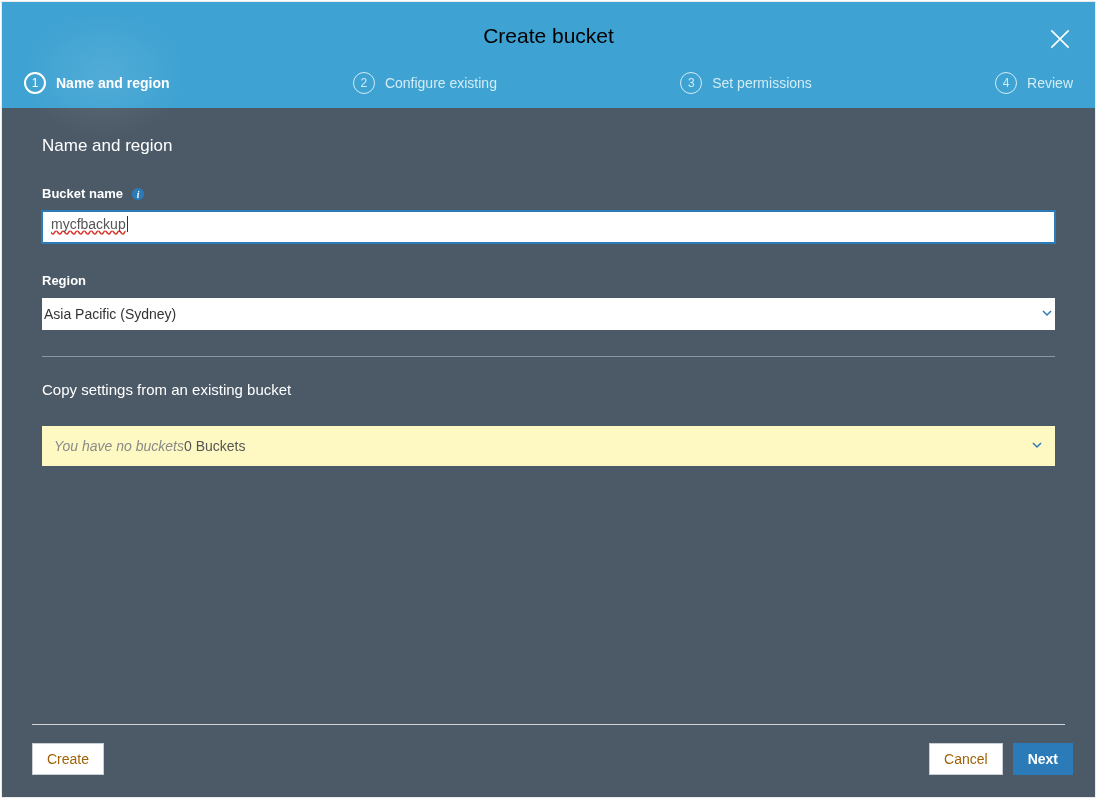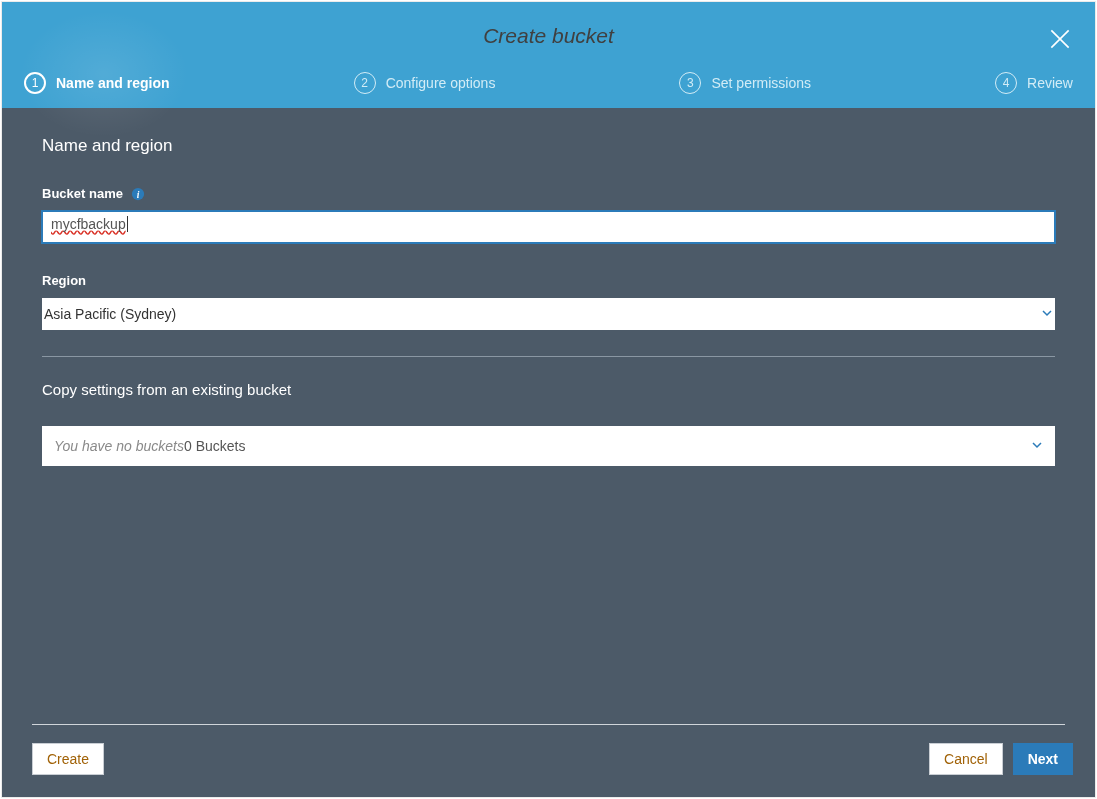--- a/index.html
+++ b/index.html
@@ -24,26 +24,25 @@
   }
   .header::before{
     content:"";
     position:absolute;
     left:-30px; top:-30px;
     width:220px; height:170px;
     background: radial-gradient(ellipse 120px 90px at 60% 60%, rgba(255,255,255,.1), transparent 70%);
     pointer-events:none;
   }
   .title {
-    color:#404040;
+    color:#000000;
     font-size:21px;
     font-weight:400;
     text-align:center;
     padding:22px 0 18px;
-    font-style:italic;
   }
   .close-btn {
     position:absolute;
     top:24px; right:22px;
     width:26px; height:26px;
     cursor:pointer;
   }
   .close-btn svg { width:100%; height:100%; }
 
   .steps {
@@ -132,21 +131,21 @@
     border:none;
     border-top:1px solid #8a97a3;
     margin:6px 0 24px;
   }
   .sub-heading{
     font-size:15px; font-weight:400; margin-bottom:28px;
   }
   .combo{
     width:100%;
     height:40px;
-    background:#ffffff;
+    background:#fef9c3;
     display:flex;
     align-items:center;
     justify-content:space-between;
     padding:0 12px;
     font-size:14px;
     color:#333;
     cursor:pointer;
   }
   .combo .ph{color:#8a8a8a;font-style:italic;}
   .combo .count{font-style:normal;color:#555;}
@@ -203,21 +202,21 @@
       <div class="steps-layout">
         <div class="seg">
           <div class="step active">
             <span class="circle">1</span>
             <span>Name and region</span>
           </div>
         </div>
         <div class="seg">
           <div class="step">
             <span class="circle">2</span>
-            <span>Configure options</span>
+            <span>Configure existing</span>
           </div>
         </div>
         <div class="seg">
           <div class="step">
             <span class="circle">3</span>
             <span>Set permissions</span>
           </div>
         </div>
         <div class="seg">
           <div class="step">

